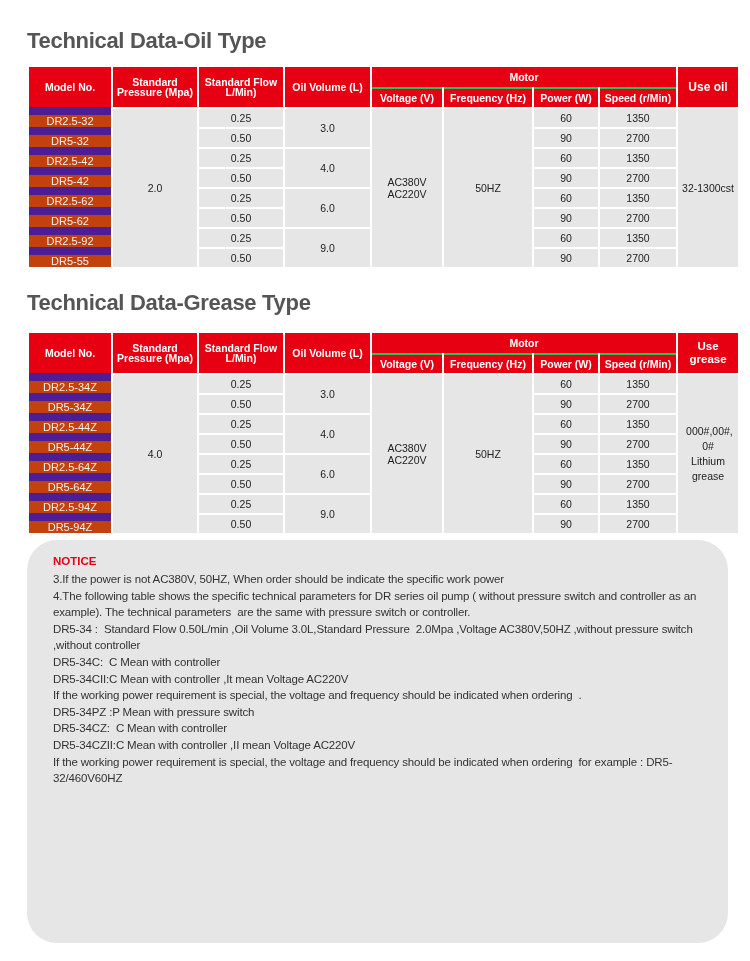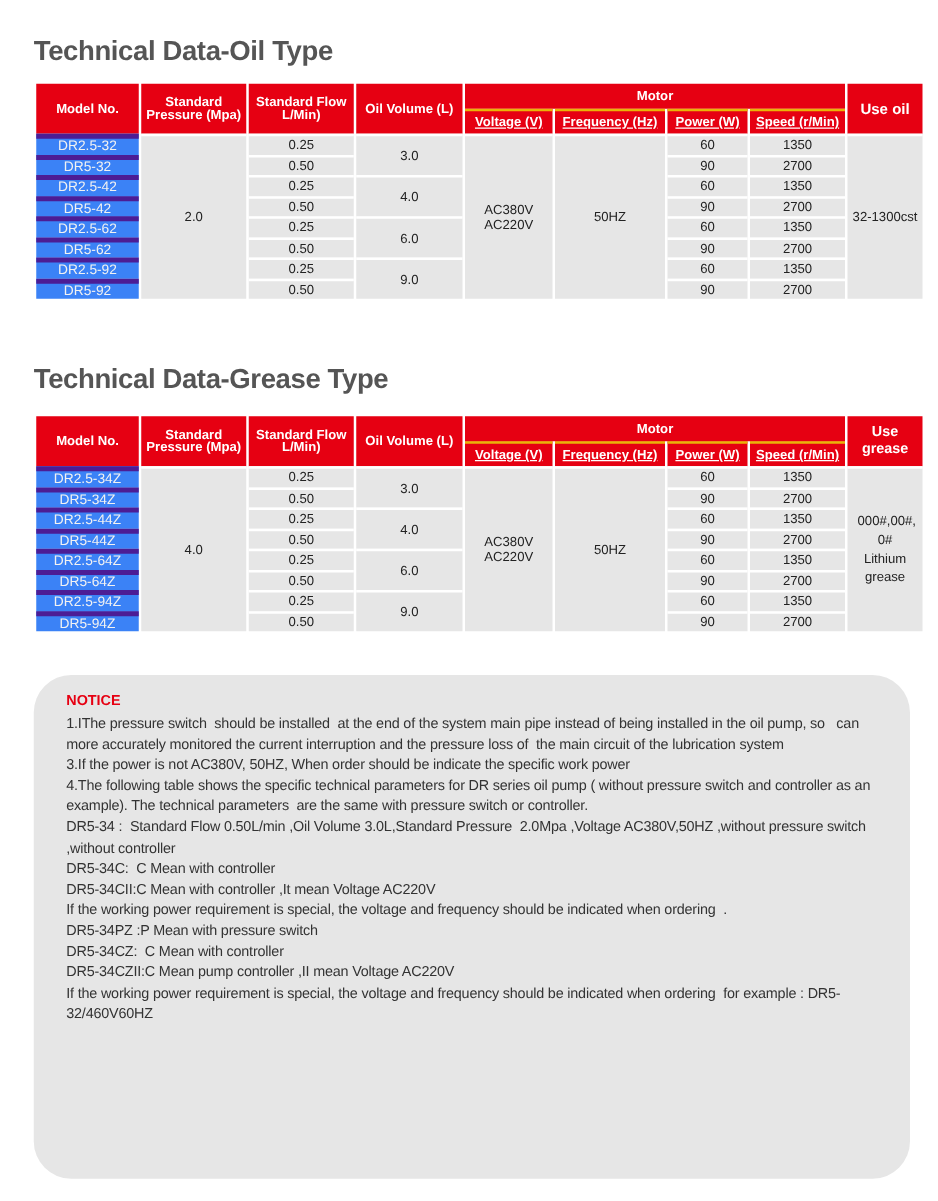--- a/index.html
+++ b/index.html
@@ -22,31 +22,31 @@
   }
   #table-oil { top: 67px; }
   #table-grease { top: 333px; }
 
   table.spec th {
     background: #e60012; color: #ffffff; font-weight: bold;
     font-size: 10.5px; line-height: 10px; text-align: center; vertical-align: middle;
     padding: 0 2px;
   }
   table.spec thead tr.r1 th { height: 20px; }
-  table.spec thead tr.r2 th { height: 20px; border-top: 2px solid #eab308; text-decoration: underline; }
+  table.spec thead tr.r2 th { height: 20px; border-top: 2px solid #22c55e; }
   table.spec thead tr.r1 th.tall { height: 40px; }
   table.spec thead { }
   table.spec tbody td {
     font-size: 10.5px; color: #222; text-align: center; vertical-align: middle;
     background: #e6e6e6; height: 16.5px; padding: 0;
     border-top: 2px solid #ffffff;
   }
   table.spec tbody td.model {
-    background: #3b82f6; color: #f2f2f2; font-size: 11px;
-    border-top: 4px solid #4c1d95;
+    background: #c2410c; color: #f2f2f2; font-size: 11px;
+    border-top: 8px solid #4c1d95;
   }
   table.spec td.useval { line-height: 15px; font-size: 10.5px; margin-left: 44px; }
 
   .notice {
     position: absolute; left: 27px; top: 540px; width: 701px; height: 403px;
     background: #e6e6e6; border-radius: 30px;
     padding: 14px 26px 0 26px;
     font-family: "Liberation Sans", sans-serif;
   }
   .notice-title {
@@ -136,21 +136,21 @@
         <td>2700</td>
       </tr>
       <tr>
         <td class="model">DR2.5-92</td>
         <td>0.25</td>
         <td rowspan="2">9.0</td>
         <td>60</td>
         <td>1350</td>
       </tr>
       <tr>
-        <td class="model">DR5-92</td>
+        <td class="model">DR5-55</td>
         <td>0.50</td>
         <td>90</td>
         <td>2700</td>
       </tr>
     </tbody>
 </table>
 
 <div class="section-title" id="title-grease">Technical Data-Grease Type</div>
 
 <table class="spec" id="table-grease">
@@ -237,25 +237,24 @@
         <td>0.50</td>
         <td>90</td>
         <td>2700</td>
       </tr>
     </tbody>
 </table>
 
 <div class="notice">
   <div class="notice-title">NOTICE</div>
   <div id="notice-lines">
-      <div class="notice-line">1.IThe pressure switch  should be installed  at the end of the system main pipe instead of being installed in the oil pump, so   can  more accurately monitored the current interruption and the pressure loss of  the main circuit of the lubrication system</div>
       <div class="notice-line">3.If the power is not AC380V, 50HZ, When order should be indicate the specific work power</div>
       <div class="notice-line">4.The following table shows the specific technical parameters for DR series oil pump ( without pressure switch and controller as an example). The technical parameters  are the same with pressure switch or controller.</div>
       <div class="notice-line">DR5-34 :  Standard Flow 0.50L/min ,Oil Volume 3.0L,Standard Pressure  2.0Mpa ,Voltage AC380V,50HZ ,without pressure switch ,without controller</div>
       <div class="notice-line">DR5-34C:  C Mean with controller</div>
       <div class="notice-line">DR5-34CII:C Mean with controller ,It mean Voltage AC220V</div>
       <div class="notice-line">If the working power requirement is special, the voltage and frequency should be indicated when ordering  .</div>
       <div class="notice-line">DR5-34PZ :P Mean with pressure switch</div>
       <div class="notice-line">DR5-34CZ:  C Mean with controller</div>
-      <div class="notice-line">DR5-34CZII:C Mean pump controller ,II mean Voltage AC220V</div>
+      <div class="notice-line">DR5-34CZII:C Mean with controller ,II mean Voltage AC220V</div>
       <div class="notice-line">If the working power requirement is special, the voltage and frequency should be indicated when ordering  for example : DR5-32/460V60HZ</div>
     </div>
 </div>
 
 </body></html>

